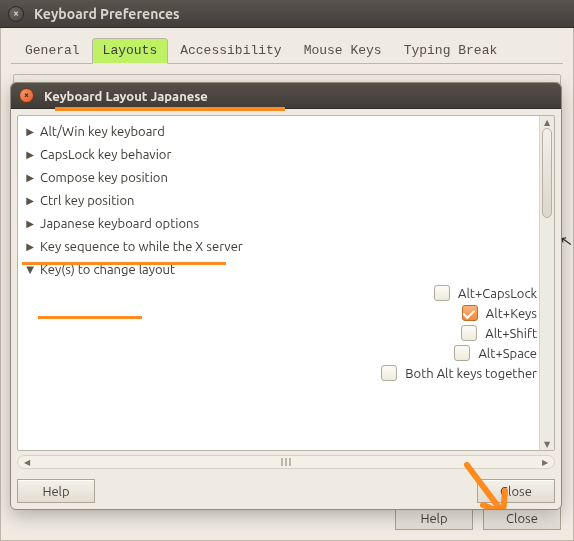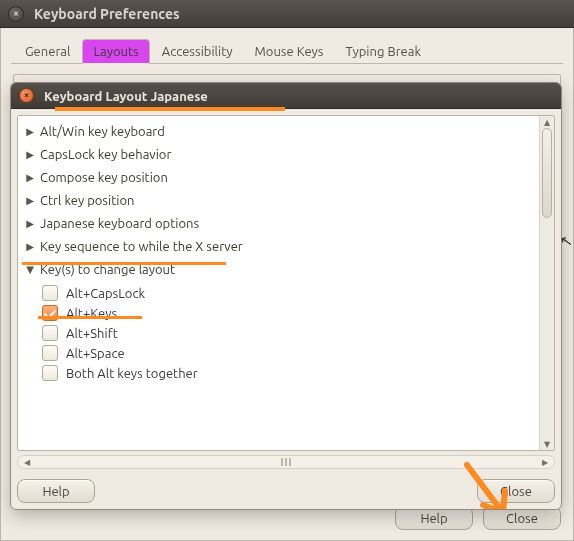--- a/index.html
+++ b/index.html
@@ -53,23 +53,24 @@
     padding-left: 4px;
   }
   .tab {
     padding: 4px 10px 5px 10px;
     color: #555048;
     cursor: default;
     border-top-left-radius: 4px;
     border-top-right-radius: 4px;
     position: relative;
     margin-right: 2px;
+    font-family: Liberation Mono, monospace;
   }
   .tab.active {
-    background: #d946ef;
+    background: #bef264;
     border: 1px solid #bdb7ab;
     border-bottom: 1px solid #f0ebe2;
     margin-bottom: -1px;
     color: #3c3c3c;
   }
   .outer-content-frame {
     margin: 10px 2px 0 2px;
     border: 1px solid #bdb7ab;
     border-radius: 2px;
     height: 420px;
@@ -79,21 +80,21 @@
     position: absolute;
     right: 12px;
     bottom: 10px;
     display: flex;
     gap: 10px;
   }
   .gtk-button {
     min-width: 78px;
     padding: 4px 14px;
     border: 1px solid #aba598;
-    border-radius: 8px;
+    border-radius: 0;
     background: linear-gradient(#f5f1e9, #e2ddd2);
     color: #4a453e;
     text-align: center;
     box-shadow: inset 0 1px 0 #fffdf8;
   }
 
   
   .inner-dialog {
     position: absolute;
     left: 10px; top: 82px;
@@ -188,21 +189,21 @@
     color: #3e3a34;
   }
   .disclosure {
     width: 12px; height: 12px;
     display: inline-flex; align-items:center; justify-content:center;
     margin-right: 4px;
     color: #5a544b;
     font-size: 10px;
   }
   .tree-expanded .tree-label { font-weight: normal; }
-  .child-row { padding-left: 20px; display:flex; align-items:center; gap:8px; margin: 4px 0;}
+  .child-row { padding-left: 20px; display:flex; align-items:center; gap:8px; margin: 4px 0; justify-content: flex-end;}
   .checkbox {
     width: 16px; height: 16px;
     border: 1px solid #b0aa9c;
     border-radius: 3px;
     background: linear-gradient(#fdfbf6,#eeeadf);
     display:inline-flex; align-items:center; justify-content:center;
   }
   .checkbox.checked {
     background: linear-gradient(#fbb47e,#f08a3c);
     border-color: #c56a23;

